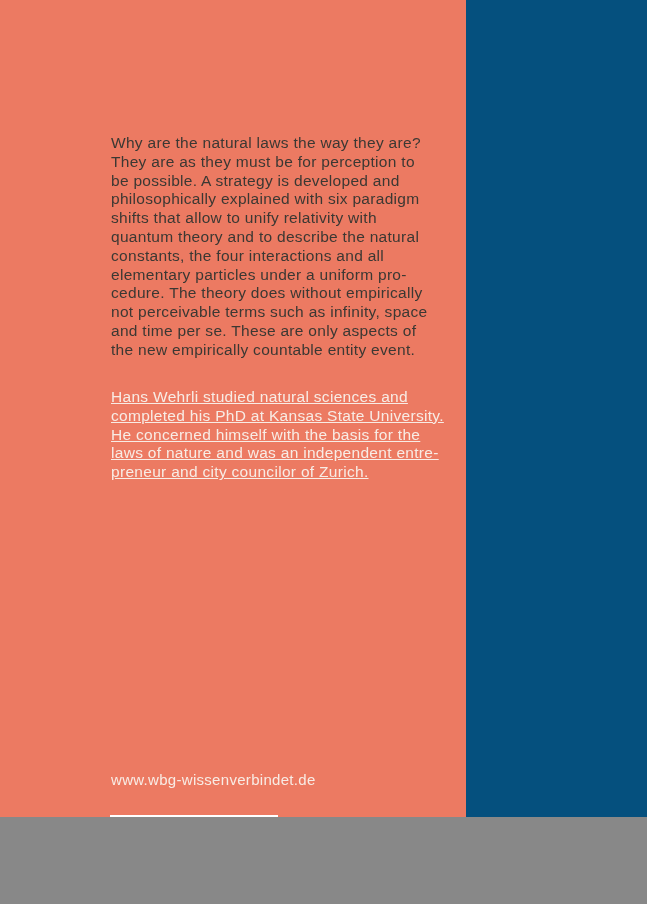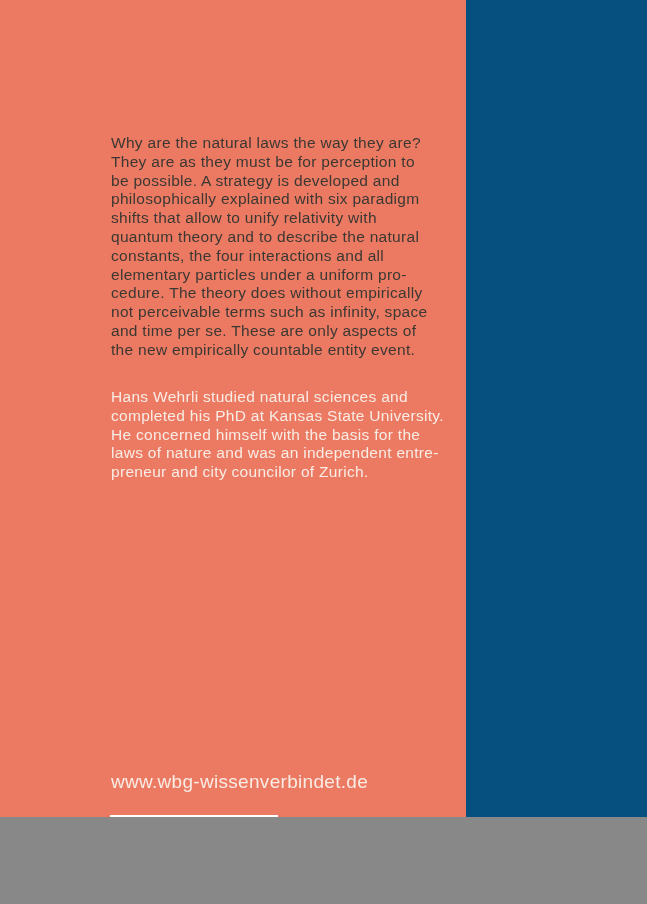--- a/index.html
+++ b/index.html
@@ -39,26 +39,27 @@
     position: absolute;
     left: 111px;
     top: 388px;
     width: 350px;
     margin: 0;
     font-size: 15.5px;
     line-height: 18.8px;
     letter-spacing: 0.3px;
     color: var(--paper, #F8ECE5);
     white-space: pre-line;
+    text-decoration: underline;
   }
   .website {
     position: absolute;
     left: 111px;
     top: 771px;
-    font-size: 19px;
+    font-size: 15px;
     font-weight: 500;
     letter-spacing: 0.3px;
     color: var(--paper, #F8ECE5);
   }
   .isbn {
     position: absolute;
     left: 111px;
     top: 791px;
     font-size: 17px;
     font-weight: 500;

